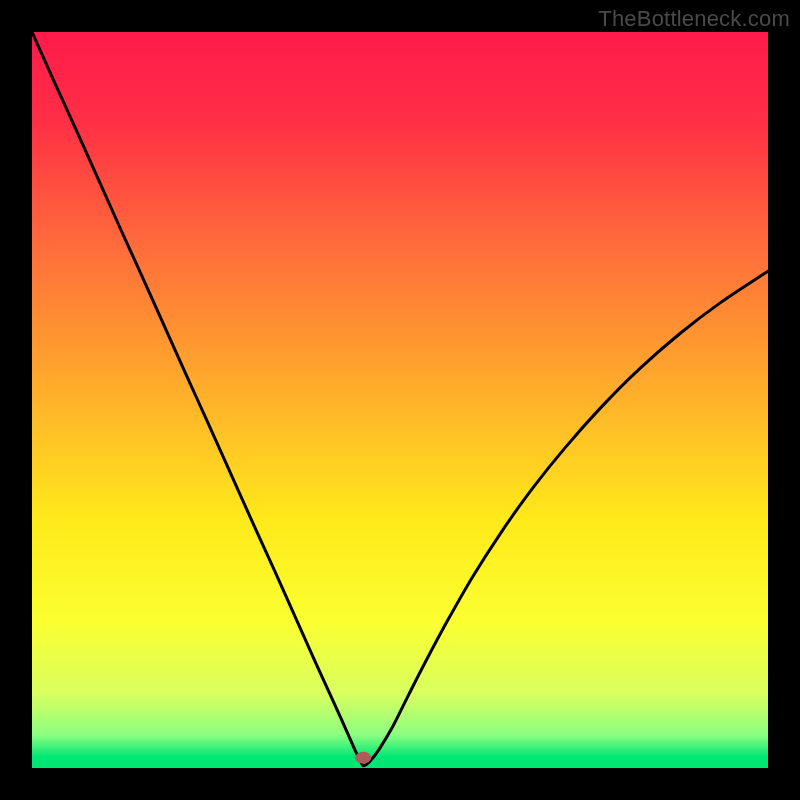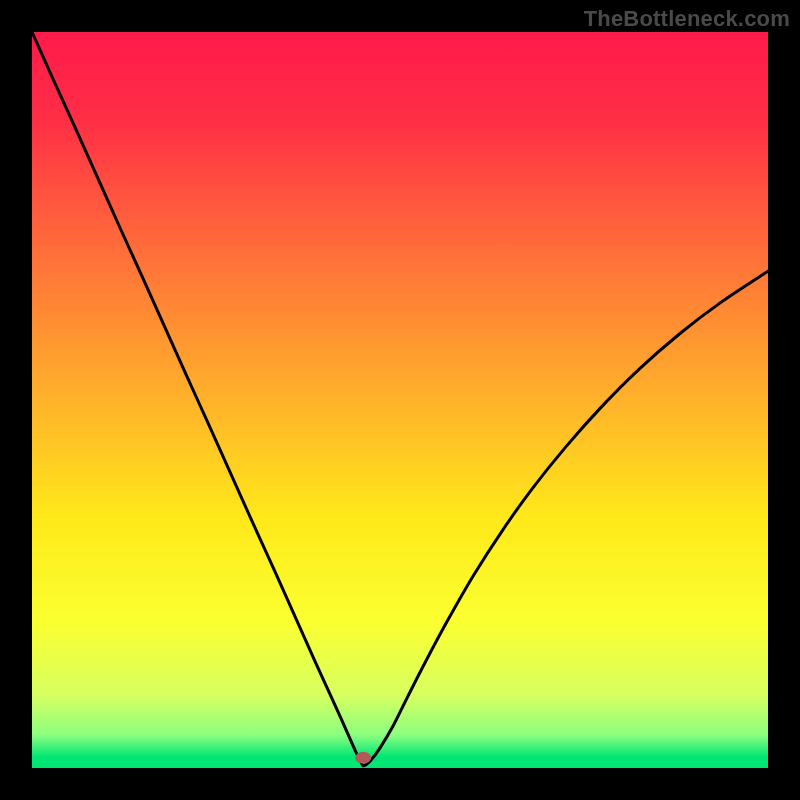--- a/index.html
+++ b/index.html
@@ -25,21 +25,21 @@
     top: 0;
     width: 736px;
     height: 736px;
   }
   .watermark {
     position: absolute;
     top: 6px;
     right: 10px;
     color: #4a4a4a;
     font-size: 22px;
-    font-weight: 700;
+    font-weight: 400;
     letter-spacing: 0.2px;
     user-select: none;
   }
 </style>
 </head>
 <body>
 
 <div class="frame">
   <svg class="plot-inner" viewBox="0 0 736 736">
     <defs>

